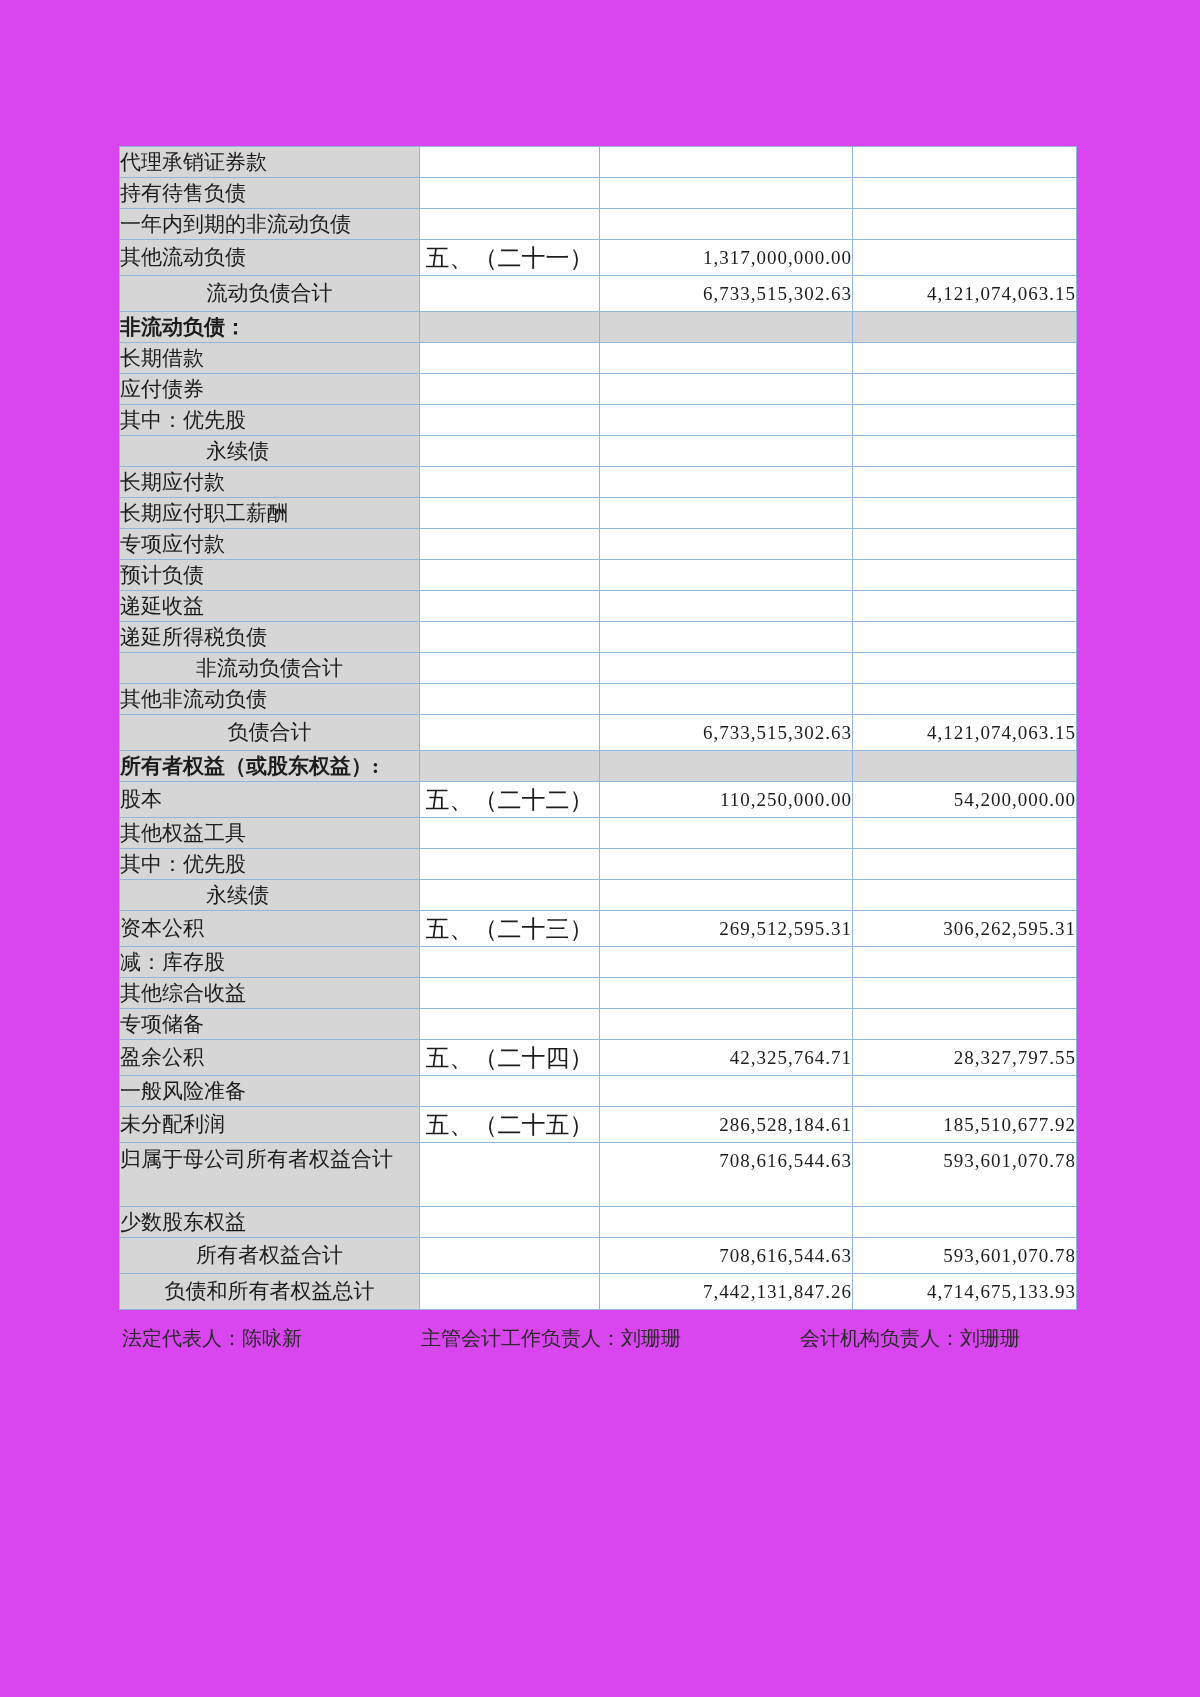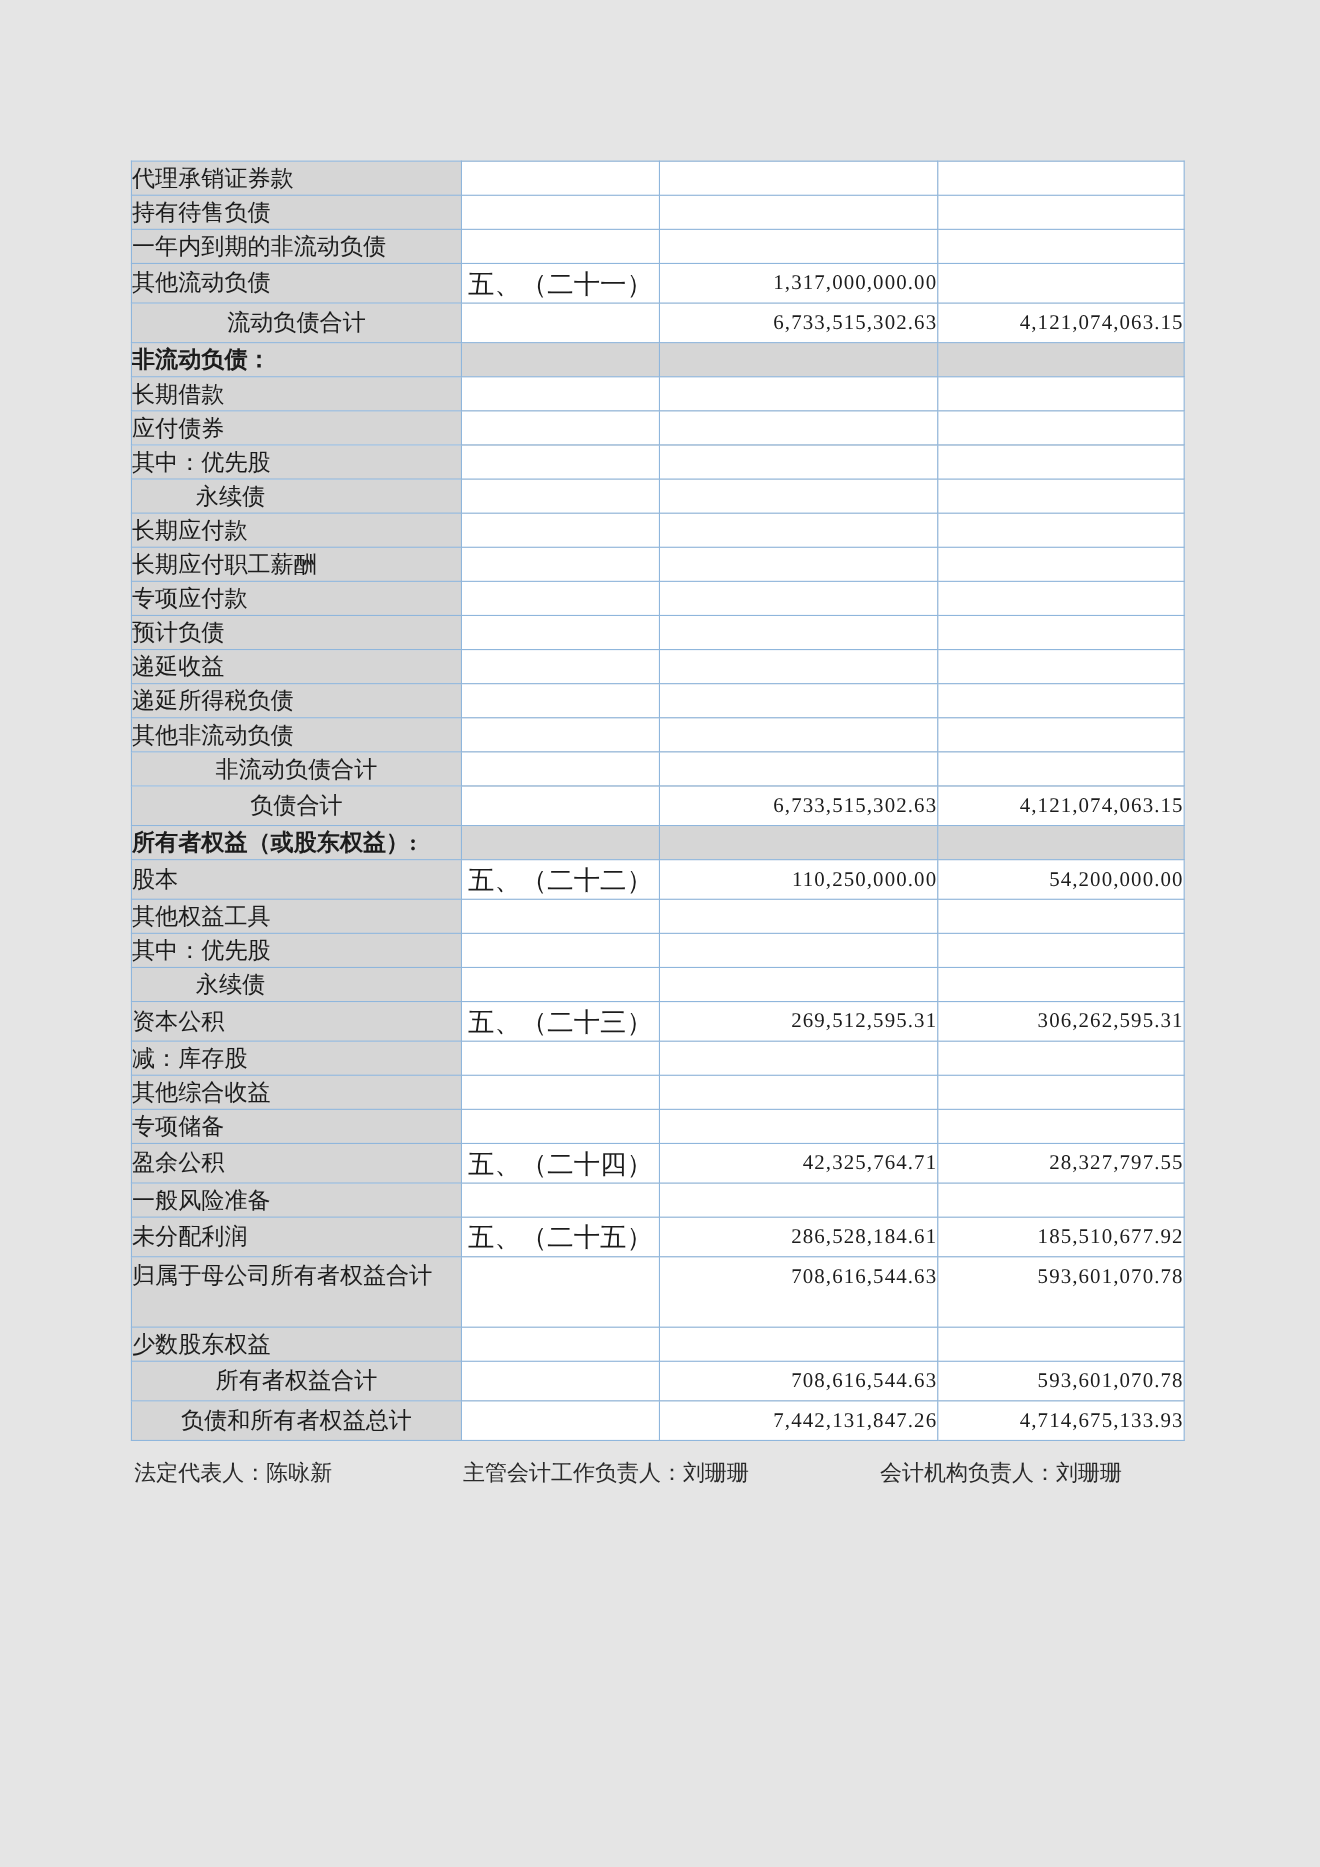--- a/index.html
+++ b/index.html
@@ -4,21 +4,21 @@
 <style>
   html, body { margin: 0; padding: 0; }
   body {
     width: 1200px; height: 1697px;
     background: #ffffff;
     font-family: "Liberation Serif", "DejaVu Serif", serif;
   }
   .page {
     position: relative;
     width: 1200px; height: 1697px;
-    background: #e5e5e5;
+    background: #d946ef;
     overflow: hidden;
   }
   table.bs {
     position: absolute;
     left: 119px; top: 146px;
     width: 957px;
     border-collapse: collapse;
     table-layout: fixed;
   }
   table.bs td {
@@ -30,21 +30,21 @@
     overflow: hidden;
   }
   td.item {
     background: #d6d6d6;
     font-size: 21px;
     line-height: 29px;
     padding: 0 8px;
     word-break: break-all;
   }
   td.item.total { font-weight: normal; text-align: center; }
-  td.item.indent { padding-left: 58px; }
+  td.item.indent { padding-left: 86px; }
   tr.section td { background: #d6d6d6; }
   tr.section td.item { font-weight: bold; }
   td.note {
     font-size: 24px;
     text-align: center;
     background: #ffffff;
   }
   td.amount {
     font-size: 19px;
     text-align: right;
@@ -172,27 +172,27 @@
           <td class="amount"></td>
           <td class="amount"></td>
         </tr>
         <tr class="">
           <td class="item">递延所得税负债</td>
           <td class="note"></td>
           <td class="amount"></td>
           <td class="amount"></td>
         </tr>
         <tr class="">
+          <td class="item total">非流动负债合计</td>
+          <td class="note"></td>
+          <td class="amount"></td>
+          <td class="amount"></td>
+        </tr>
+        <tr class="">
           <td class="item">其他非流动负债</td>
-          <td class="note"></td>
-          <td class="amount"></td>
-          <td class="amount"></td>
-        </tr>
-        <tr class="">
-          <td class="item total">非流动负债合计</td>
           <td class="note"></td>
           <td class="amount"></td>
           <td class="amount"></td>
         </tr>
         <tr class="num">
           <td class="item total">负债合计</td>
           <td class="note"></td>
           <td class="amount">6,733,515,302.63</td>
           <td class="amount">4,121,074,063.15</td>
         </tr>

